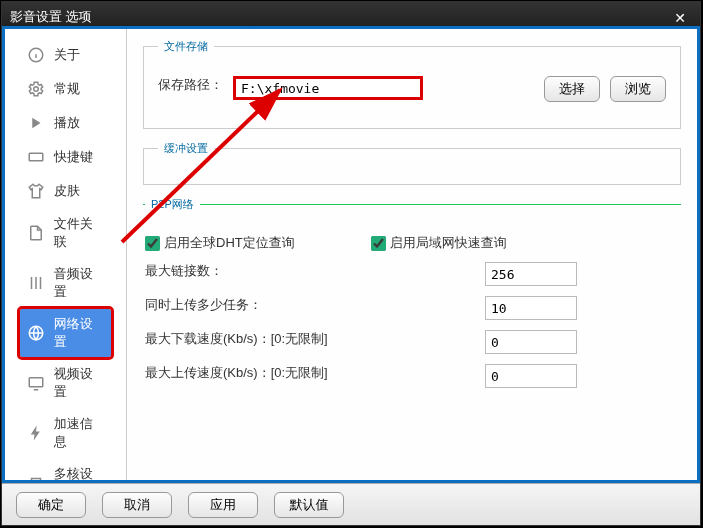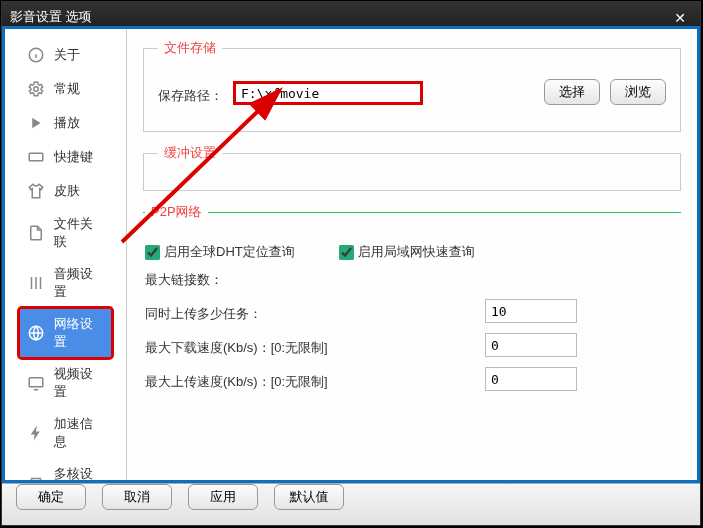--- a/index.html
+++ b/index.html
@@ -10,32 +10,32 @@
 .titlebar .close{cursor:pointer;font-size:14px;padding:0 6px}
 .body{flex:1;display:flex;background:#fefefe;border:3px solid #0d6fc1;border-top:3px solid #0d6fc1;overflow:hidden}
 .sidebar{width:122px;background:#fff;padding:8px 12px;border-right:1px solid #ccc}
 .sb-item{display:flex;align-items:center;gap:8px;padding:6px 6px;margin:2px 3px;cursor:pointer;color:#333;border-radius:2px}
 .sb-item.active{background:#4a8de6;color:#fff;outline:3px solid #d00;outline-offset:0}
 .sb-icon{width:20px;height:20px;display:flex;align-items:center;justify-content:center;color:#888}
 .sb-item.active .sb-icon{color:#fff}
 .content{flex:1;padding:10px 16px;font-size:13px;color:#333;overflow-y:auto}
 fieldset{border:1px solid #ccc;padding:12px 14px 16px;margin-bottom:12px}
 fieldset.nobox{border:none;border-top:1px solid #22c55e;padding:12px 2px 0}
-legend{padding:0 6px;color:#ef4444;font-size:13px}
-.row{display:flex;align-items:flex-end;margin:10px 0;gap:10px}
+legend{padding:0 6px;color:#0369a1;font-size:11px}
+.row{display:flex;align-items:flex-start;margin:10px 0;gap:10px}
 .lbl{min-width:175px;color:#333}
 .lbl-path{min-width:48px}
 input[type=text]{border:1px solid #bbb;padding:3px 5px;font-size:13px;font-family:monospace,"SimSun";height:24px}
 .path-input{width:190px;border:3px solid #d00!important;font-family:monospace}
 .num-input{width:92px}
 .btn{border:1px solid #999;background:linear-gradient(#fdfdfd,#e6e6e6);padding:3px 14px;font-size:13px;cursor:pointer;border-radius:6px;height:26px}
-.chk-row{display:flex;gap:44px;align-items:center}
+.chk-row{display:flex;gap:76px;align-items:center}
 .chk{display:flex;align-items:center;gap:4px;cursor:pointer}
 .chk input{accent-color:#2a7;width:15px;height:15px}
-.footer{height:42px;background:linear-gradient(#f5f5f5,#e2e2e2);border-top:1px solid #aaa;display:flex;gap:16px;padding:0 14px}
+.footer{height:42px;background:linear-gradient(#f5f5f5,#e2e2e2);border-top:1px solid #aaa;display:flex;align-items:center;gap:16px;padding:0 14px}
 .footer .btn{min-width:70px}
 .wrap{position:relative}
 svg.arrow{position:absolute;left:90px;top:60px;pointer-events:none}
 </style>
 </head>
 <body>
 
 <div class="window wrap">
 <div class="titlebar">
   <span>影音设置 选项</span>
@@ -163,20 +163,21 @@
               <input type="checkbox" checked="" style="">
               <span>启用全球DHT定位查询</span>
             </label>
         <label class="chk">
               <input type="checkbox" checked="" style="">
               <span>启用局域网快速查询</span>
             </label>
       </div>
       <div class="row">
             <span class="lbl" style="min-width:330px">最大链接数：</span>
+            <input type="text" class="num-input" value="256" style="">
           </div>
       <div class="row">
             <span class="lbl" style="min-width:330px">同时上传多少任务：</span>
             <input type="text" class="num-input" value="10" style="">
           </div>
       <div class="row">
             <span class="lbl" style="min-width:330px">最大下载速度(Kb/s)：[0:无限制]</span>
             <input type="text" class="num-input" value="0" style="">
           </div>
       <div class="row">

